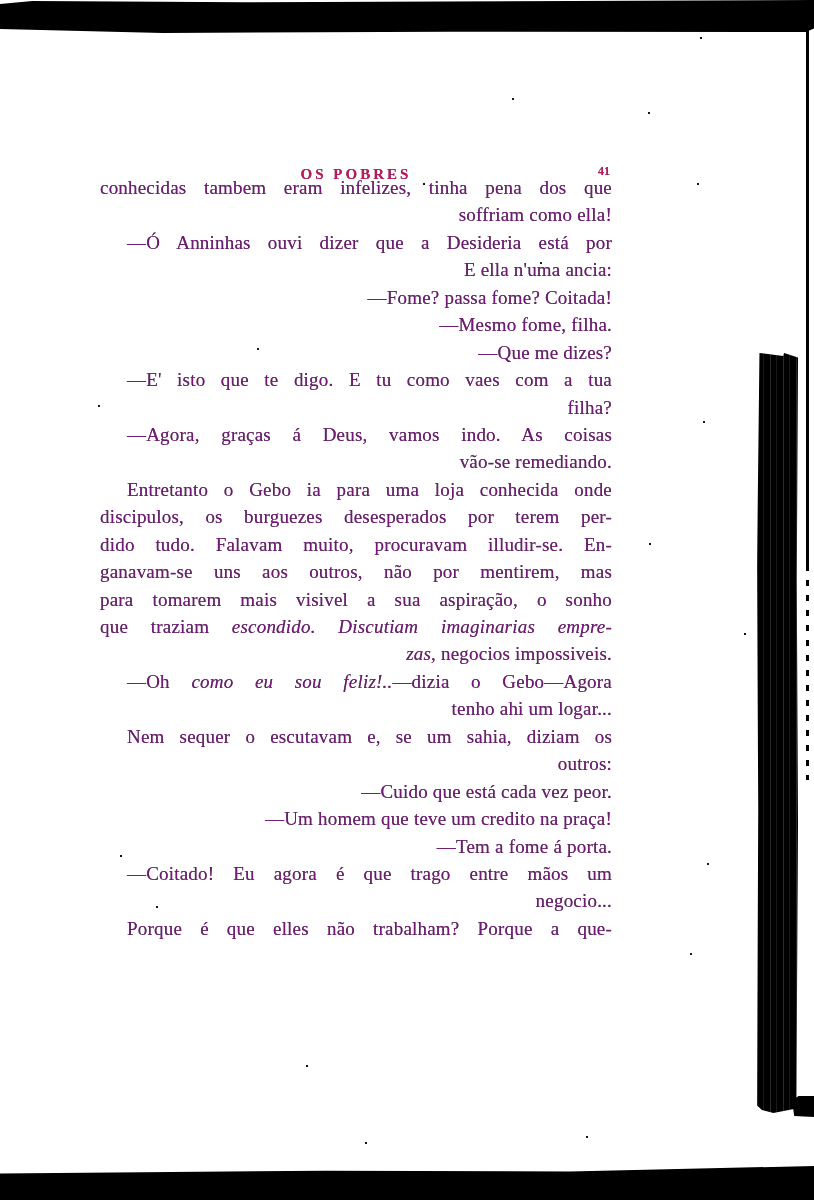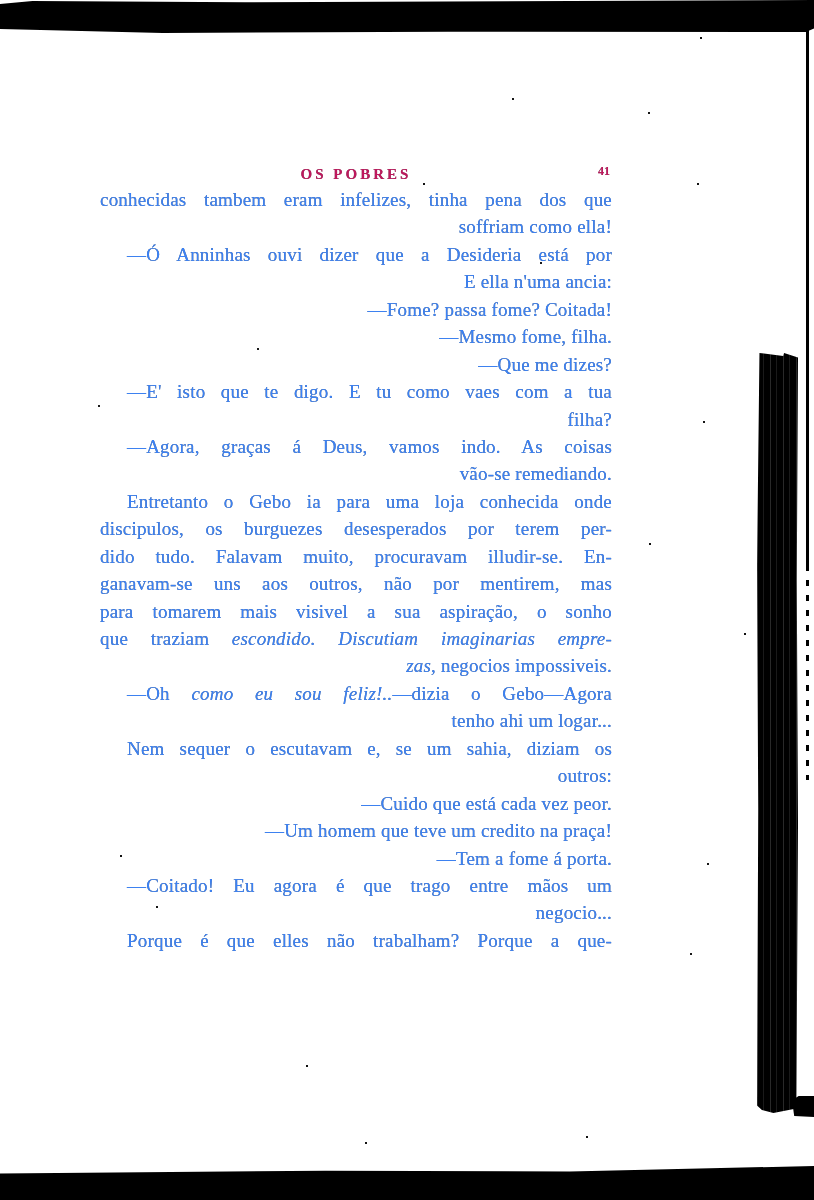--- a/index.html
+++ b/index.html
@@ -59,22 +59,22 @@
     font-size:15px;letter-spacing:3px;font-weight:bold;
     text-shadow:0 0 .6px rgba(0,0,0,.55);
   }
   .header .pagenum{
     position:absolute;right:2px;top:-2px;font-size:12px;font-weight:bold;
     text-shadow:0 0 .6px rgba(0,0,0,.55);
   }
 
   
   .textblock{
-    position:absolute;left:100px;top:186px;width:512px;
-    font-size:19px;line-height:27.45px;color:#3b82f6;
+    position:absolute;left:100px;top:174px;width:512px;
+    font-size:19px;line-height:27.45px;color:#701a75;
     text-shadow:0 0 .6px rgba(0,0,0,.6);
     letter-spacing:.2px;
   }
   .line{height:27.45px;overflow:hidden;text-align:right;}
   .line.indent{padding-left:27px;}
   .line.justify{text-align:justify;text-align-last:justify;}
   .line .it{font-style:italic;}
 </style>
 </head>
 <body>

